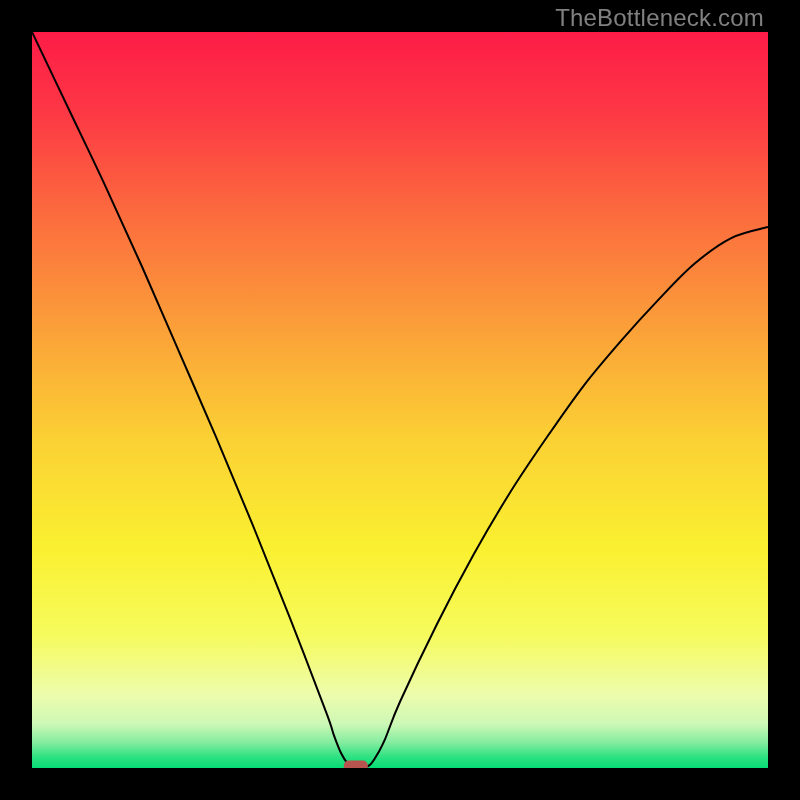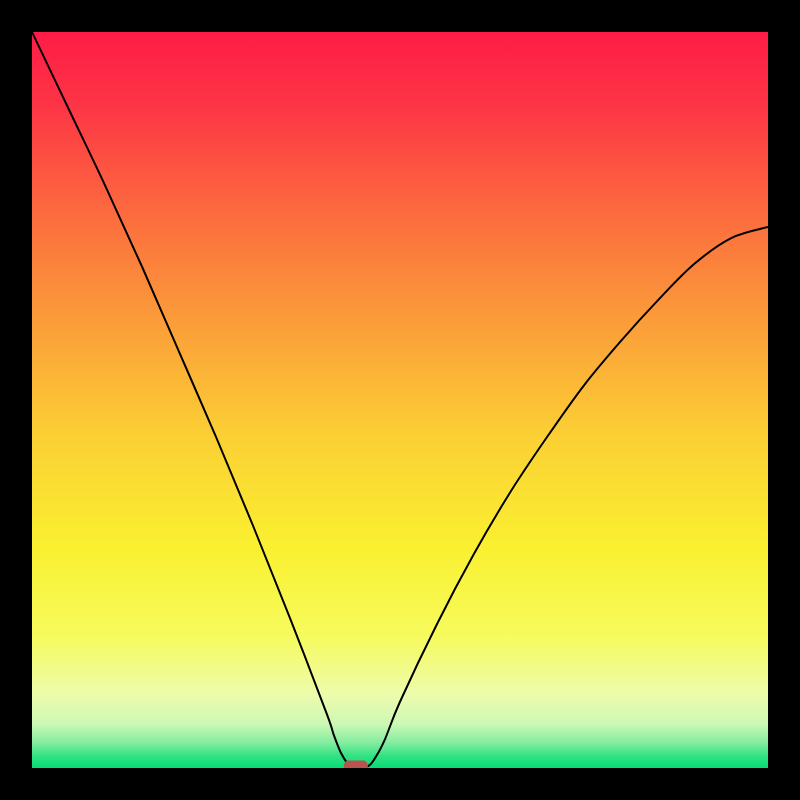--- a/index.html
+++ b/index.html
@@ -59,14 +59,15 @@
             <stop offset="98.5%" stop-color="#2de181"></stop>
             <stop offset="100%" stop-color="#06dc74"></stop>
           </linearGradient>
       </defs>
       <rect id="bg-rect" x="0" y="0" width="736" height="736" fill="url(#bg-grad)"></rect>
       <path id="curve" fill="none" stroke="#000000" stroke-width="2" d="M 0 0 C 6.133333333333334 12.879999999999995, 24.53333333333334 51.51999999999998, 36.800000000000004 77.27999999999997 C 49.06666666666667 103.03999999999996, 61.33333333333334 128.1866666666666, 73.60000000000001 154.55999999999995 C 85.86666666666667 180.93333333333328, 98.13333333333333 207.91999999999996, 110.39999999999999 235.51999999999998 C 122.66666666666666 263.12, 134.93333333333334 291.9466666666667, 147.20000000000002 320.16 C 159.4666666666667 348.37333333333333, 171.73333333333335 375.97333333333336, 184 404.8 C 196.26666666666665 433.62666666666667, 208.53333333333333 463.06666666666666, 220.79999999999998 493.12 C 233.06666666666663 523.1733333333333, 245.3333333333333 553.84, 257.59999999999997 585.12 C 269.8666666666666 616.4, 287.04 661.1733333333333, 294.40000000000003 680.8 C 301.76000000000005 700.4266666666666, 299.3066666666667 696.1333333333333, 301.76 702.88 C 304.2133333333333 709.6266666666667, 306.6666666666667 716.3733333333333, 309.12 721.28 C 311.5733333333333 726.1866666666666, 314.0266666666667 729.8666666666667, 316.48 732.32 C 318.93333333333334 734.7733333333334, 321.38666666666666 735.3866666666667, 323.84 736 C 326.2933333333333 736.6133333333333, 328.74666666666667 736.6133333333333, 331.2 736 C 333.6533333333333 735.3866666666667, 336.1066666666667 734.7733333333334, 338.56 732.32 C 341.0133333333333 729.8666666666667, 343.46666666666664 725.5733333333333, 345.91999999999996 721.28 C 348.3733333333333 716.9866666666667, 349.59999999999997 715.1466666666666, 353.28 706.56 C 356.96 697.9733333333332, 359.4133333333333 688.7733333333333, 368 669.76 C 376.5866666666667 650.7466666666667, 392.53333333333336 617.0133333333333, 404.8 592.48 C 417.06666666666666 567.9466666666667, 429.3333333333333 544.64, 441.59999999999997 522.56 C 453.8666666666666 500.47999999999996, 466.1333333333334 479.62666666666667, 478.40000000000003 460 C 490.6666666666667 440.37333333333333, 502.9333333333333 422.5866666666667, 515.1999999999999 404.8 C 527.4666666666666 387.0133333333333, 539.7333333333333 369.22666666666663, 552 353.28 C 564.2666666666667 337.3333333333333, 576.5333333333334 323.2266666666667, 588.8000000000001 309.12 C 601.0666666666667 295.0133333333333, 613.3333333333334 281.52, 625.6 268.64 C 637.8666666666667 255.76, 650.1333333333333 242.26666666666662, 662.4 231.83999999999997 C 674.6666666666666 221.41333333333333, 686.9333333333333 212.21333333333337, 699.1999999999999 206.08000000000004 C 711.4666666666666 199.94666666666672, 729.8666666666667 196.87999999999997, 736 195.03999999999996"></path>
       <rect id="marker" rx="5" ry="5" x="311.84" y="728.5" width="24" height="13" fill="#b85450"></rect>
     </svg>
   </div>
 
+  <div class="watermark">TheBottleneck.com</div>
 
 </div>
 
 </body></html>

